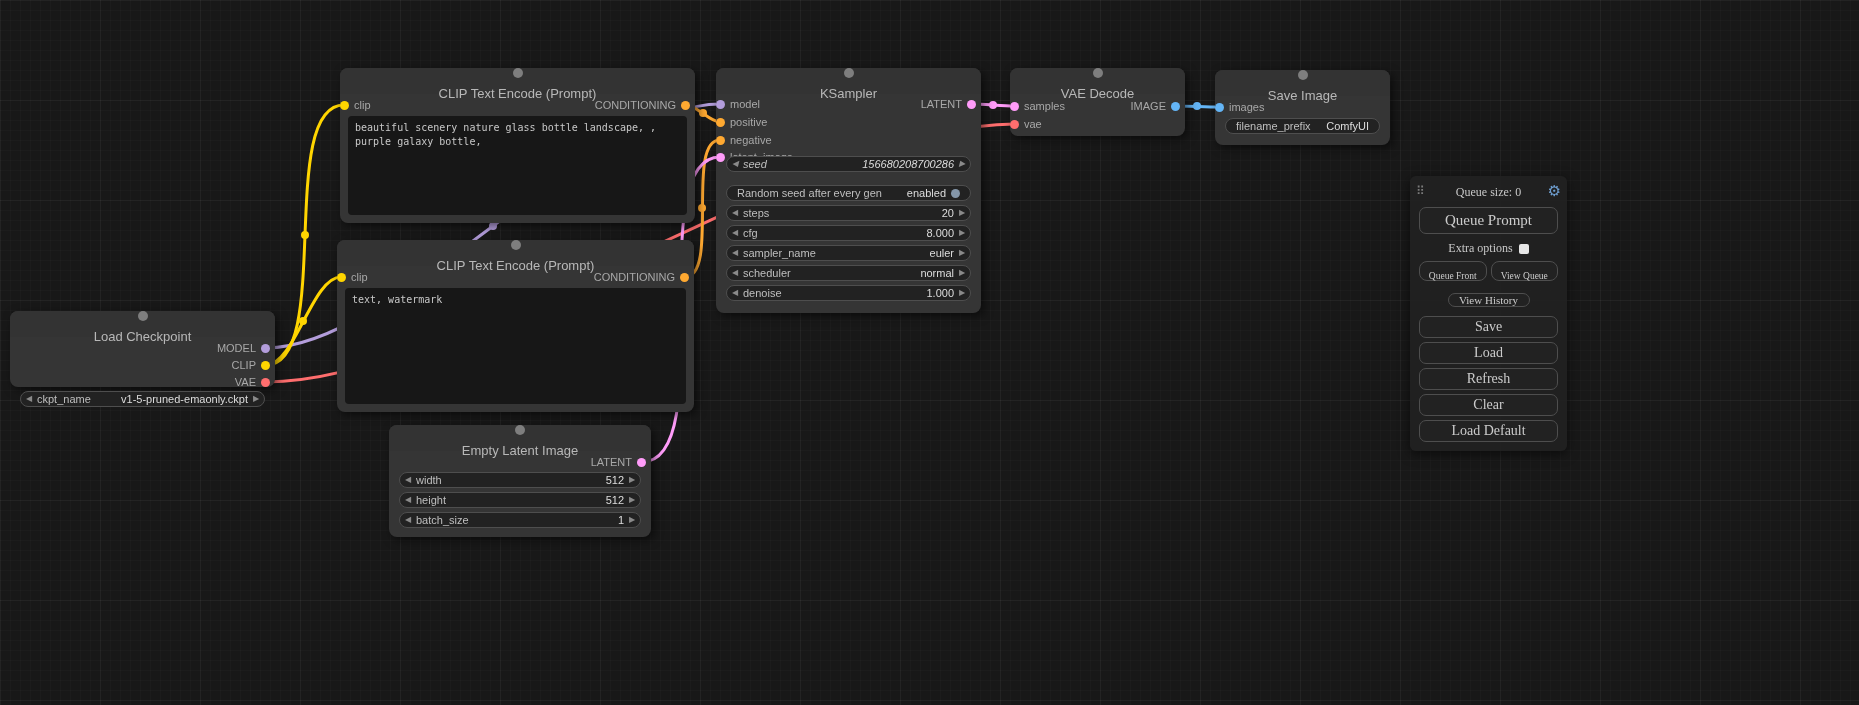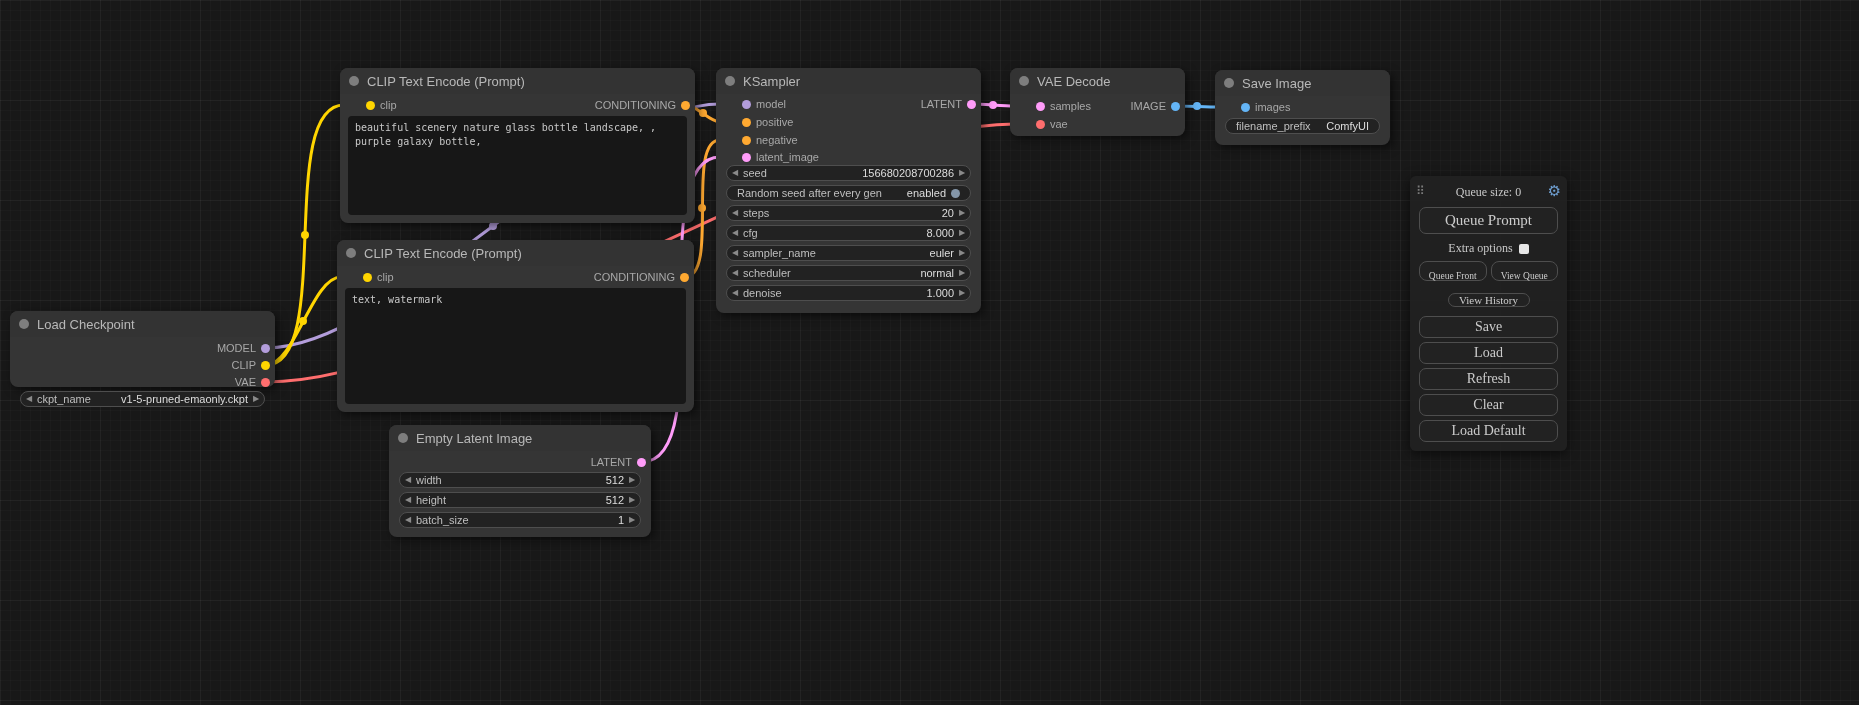--- a/index.html
+++ b/index.html
@@ -28,27 +28,28 @@
     background:#353535;
     border-radius:8px;
     box-shadow:3px 3px 10px rgba(0,0,0,0.55);
   }
   .node-title {
     height:26px;
     background:#333333;
     border-radius:8px 8px 0 0;
     display:flex; align-items:center; gap:8px;
     padding:0 9px;
+    flex-direction:column;
   }
   .title-dot { width:10px; height:10px; border-radius:50%; background:#7e7e7e; flex:none; }
   .title-text { font-size:13px; color:#b8b8b8; white-space:nowrap; }
   .slot {
     position:absolute; height:14px;
     display:flex; align-items:center; gap:5px;
-    font-size:11px; color:#a8a8a8; white-space:nowrap;padding-left:26px;
+    font-size:11px; color:#a8a8a8; white-space:nowrap;
   }
   .slot.in  { left:0; }
   .slot.out { right:5px; }
   .sdot { width:9px; height:9px; border-radius:50%; flex:none; }
   .c-model        { background:#B39DDB; }
   .c-clip         { background:#FFD500; }
   .c-vae          { background:#FF6E6E; }
   .c-conditioning { background:#FFA931; }
   .c-latent       { background:#FF9CF9; }
   .c-image        { background:#64B5F6; }
@@ -235,21 +236,21 @@
     <span>negative</span>
   </div>
   <div class="slot in" style="top:82px;">
     <span class="sdot c-latent"></span>
     <span>latent_image</span>
   </div>
   <div class="slot out" style="top:29px;">
     <span>LATENT</span>
     <span class="sdot c-latent"></span>
   </div>
-  <div class="widget" style="top:97px;">
+  <div class="widget" style="top:88px;font-style:italic;">
     <span class="w-arrow left"></span>
     <span class="w-label">seed</span>
     <span class="w-value">156680208700286</span>
     <span class="w-arrow right"></span>
   </div>
   <div class="widget noarrow" style="top:117px;">
     <span class="w-label">Random seed after every gen</span>
     <span class="w-value">enabled</span>
     <span class="knob"></span>
   </div>

